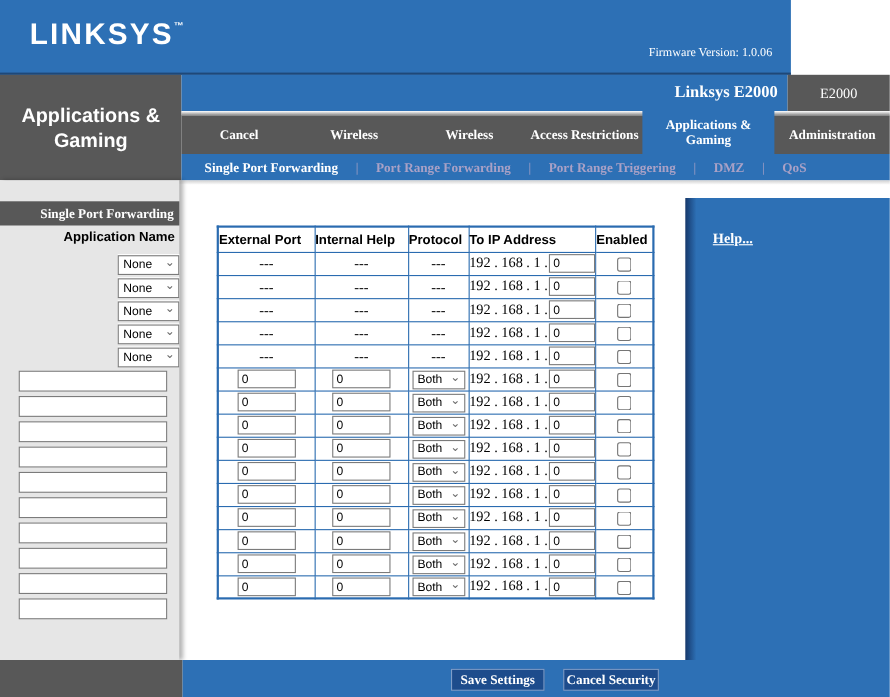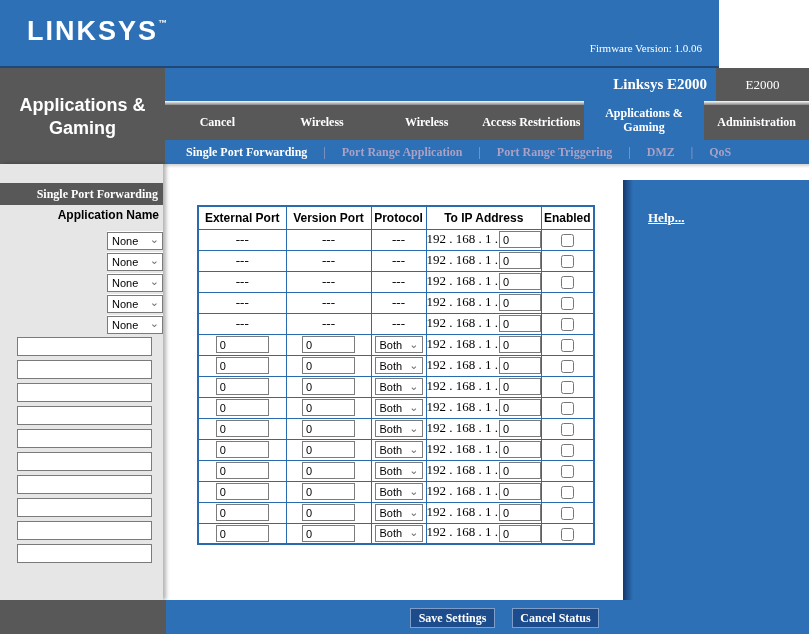--- a/index.html
+++ b/index.html
@@ -69,21 +69,21 @@
   .select-wrap .chev { position:absolute; right:4px; top:50%; transform:translateY(-58%);
     color:#6d6d6d; font-size:11px; pointer-events:none; line-height:1; }
   .side-select { width:56px; height:18px; margin-bottom:3px; }
   .proto-select { width:48px; height:17px; }
 
   
   .ports-table { position:absolute; left:197px; top:205px; border-collapse:collapse;
     background:#fff; border:2px solid #2A6BB0; }
   .ports-table th, .ports-table td { border:1px solid #2A6BB0; padding:0; }
   .ports-table th { height:23px; font-family:"Liberation Sans", sans-serif; font-weight:bold;
-    font-size:12px; text-align:center; color:#000; }
+    font-size:12px; text-align:left; color:#000; }
   .ports-table td { height:21px; text-align:center;
     font-family:"Liberation Serif", serif; font-size:13px; color:#000; }
   .col-ext { width:88px; } .col-int { width:85px; } .col-proto { width:55px; }
   .col-ip { width:108px; } .col-en { width:52px; }
   .input-cell { text-align:left; padding-left:17px; }
   .port-input { width:53px; height:17px; border:1px solid #7B7B7B; font-size:11px;
     padding-left:3px; vertical-align:middle; }
   .ip-cell { text-align:left; padding-left:3px; white-space:nowrap; }
   .ip-cell .ip-input { width:42px; height:17px; border:1px solid #7B7B7B; font-size:11px;
     padding-left:3px; margin-left:1px; vertical-align:middle; }
@@ -127,21 +127,21 @@
       <div class="tab">Wireless</div>
       <div class="tab">Wireless</div>
       <div class="tab">Access Restrictions</div>
       <div class="tab active">Applications &amp; Gaming</div>
       <div class="tab">Administration</div>
     </div>
 
   <div class="subnav">
       <span class="subnav-item active">Single Port Forwarding</span>
       <span class="subnav-sep">|</span>
-      <span class="subnav-item">Port Range Application</span>
+      <span class="subnav-item">Port Range Forwarding</span>
       <span class="subnav-sep">|</span>
       <span class="subnav-item">Port Range Triggering</span>
       <span class="subnav-sep">|</span>
       <span class="subnav-item">DMZ</span>
       <span class="subnav-sep">|</span>
       <span class="subnav-item">QoS</span>
     </div>
 
   <div class="content-bg"></div>
   <div class="sidebar-gray"></div>
@@ -166,21 +166,21 @@
       <input class="side-input" style="">
       <input class="side-input" style="">
       <input class="side-input" style="">
       <input class="side-input" style="">
     </div>
 
   <table class="ports-table">
     <thead>
       <tr>
         <th class="col-ext">External Port</th>
-        <th class="col-int">Version Port</th>
+        <th class="col-int">Internal Help</th>
         <th class="col-proto">Protocol</th>
         <th class="col-ip">To IP Address</th>
         <th class="col-en">Enabled</th>
       </tr>
     </thead>
     <tbody>
         <tr>
           <td class="dash-cell">---</td>
           <td class="dash-cell">---</td>
           <td class="dash-cell">---</td>
@@ -288,15 +288,15 @@
       </tbody>
   </table>
 
   <div class="help-panel">
     <a class="help-link">Help...</a>
   </div>
 
   <div class="bottom-left"></div>
   <div class="bottom-bar"></div>
   <button class="btn btn-save">Save Settings</button>
-  <button class="btn btn-cancel">Cancel Status</button>
+  <button class="btn btn-cancel">Cancel Security</button>
 
 </div>
 
 </body></html>

